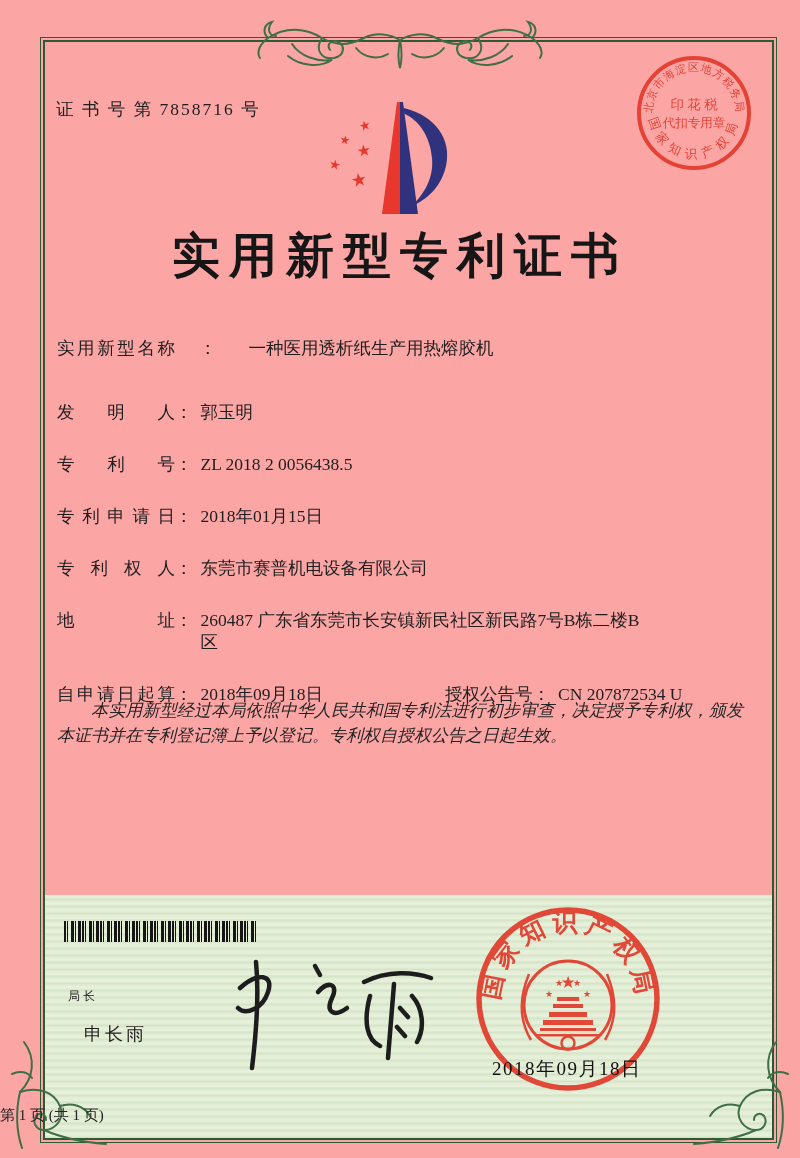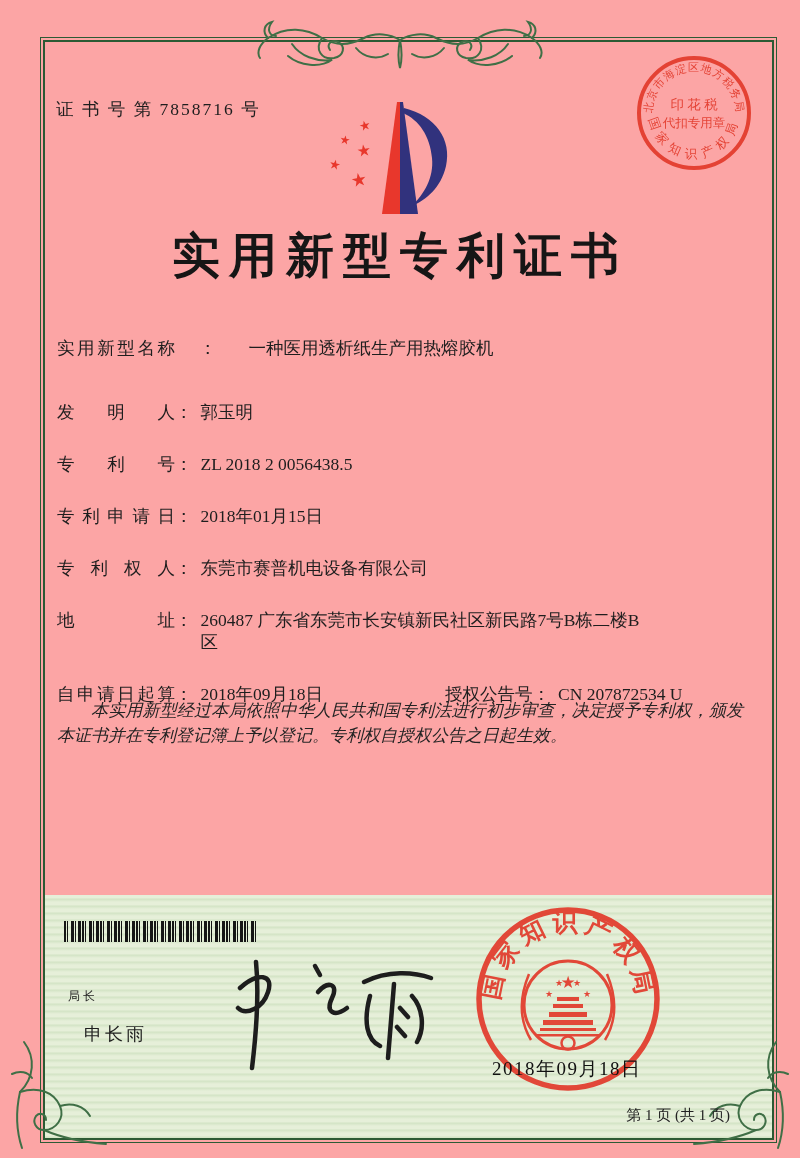--- a/index.html
+++ b/index.html
@@ -46,21 +46,21 @@
       #151515 11px 12px, transparent 12px 14px,
       #151515 14px 17px, transparent 17px 18px);}
   .sig-title{position:absolute; left:68px; top:988px; font-size:12px; letter-spacing:3px; z-index:4;}
   .sig-name{position:absolute; left:68px; top:1022px; font-size:18px; letter-spacing:3px; z-index:4;margin-left:16px;}
   .signature{position:absolute; left:198px; top:950px; z-index:5;}
   .stamp{position:absolute; z-index:4; opacity:.92;}
   .stamp.tax{left:632px; top:51px;}
   .stamp.office{left:471px; top:902px;}
   .stamp-date{position:absolute; left:492px; top:1056px; font-size:19px; letter-spacing:1.5px;
               color:#111; z-index:6;}
-  .footer{position:absolute; left:0; width:730px; top:1106px; text-align:right;
+  .footer{position:absolute; left:0; width:730px; top:1106px; text-align:left;
           font-size:15px; z-index:4; color:#222;}
 </style>
 </head>
 <body>
 
 <div class="page">
 
   <div class="frame">
     <div class="frame-inner"></div>
   </div>

